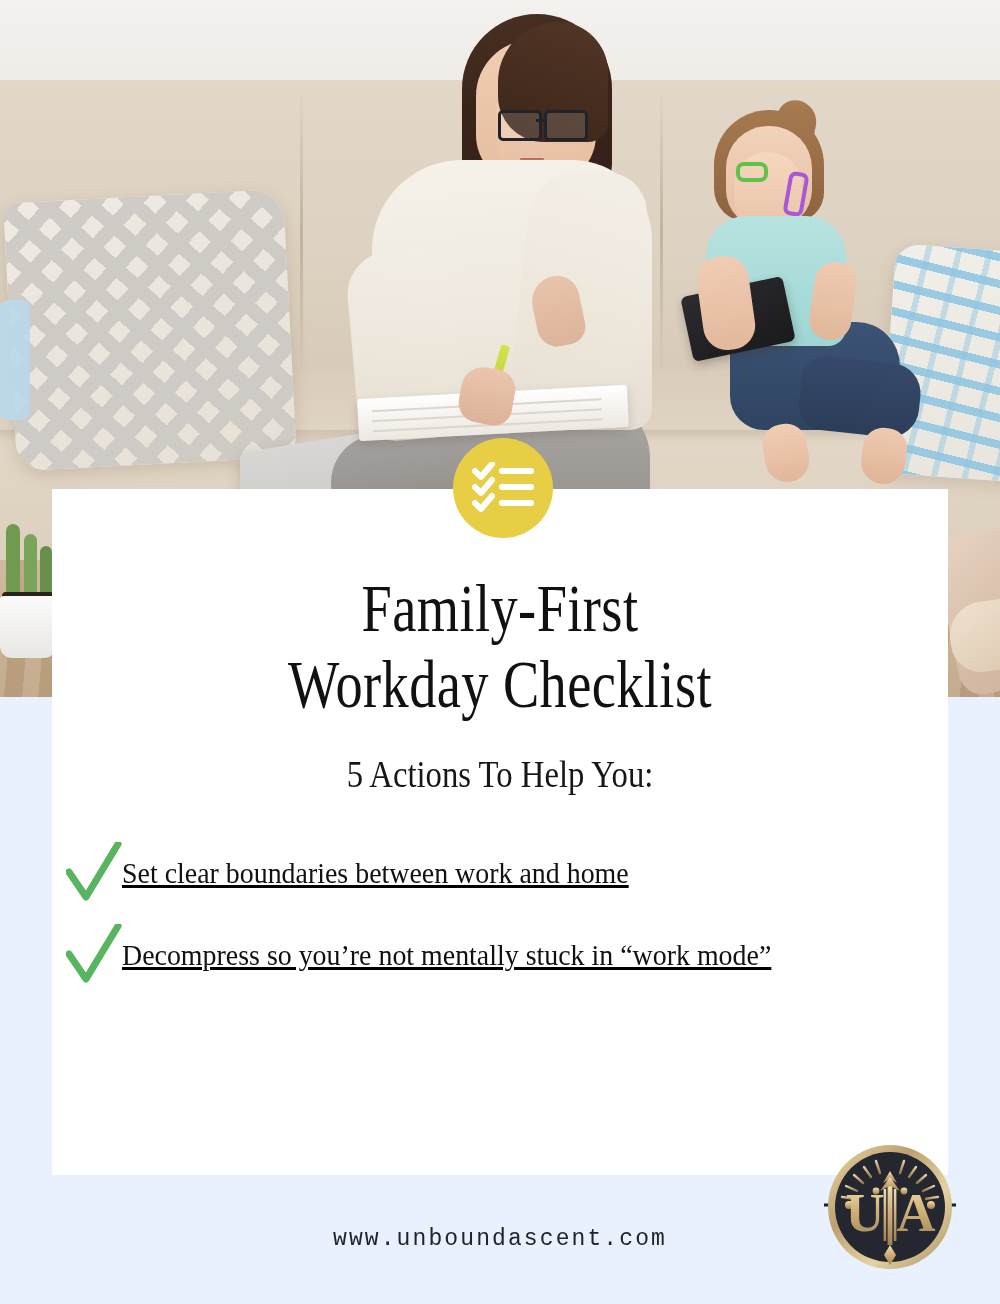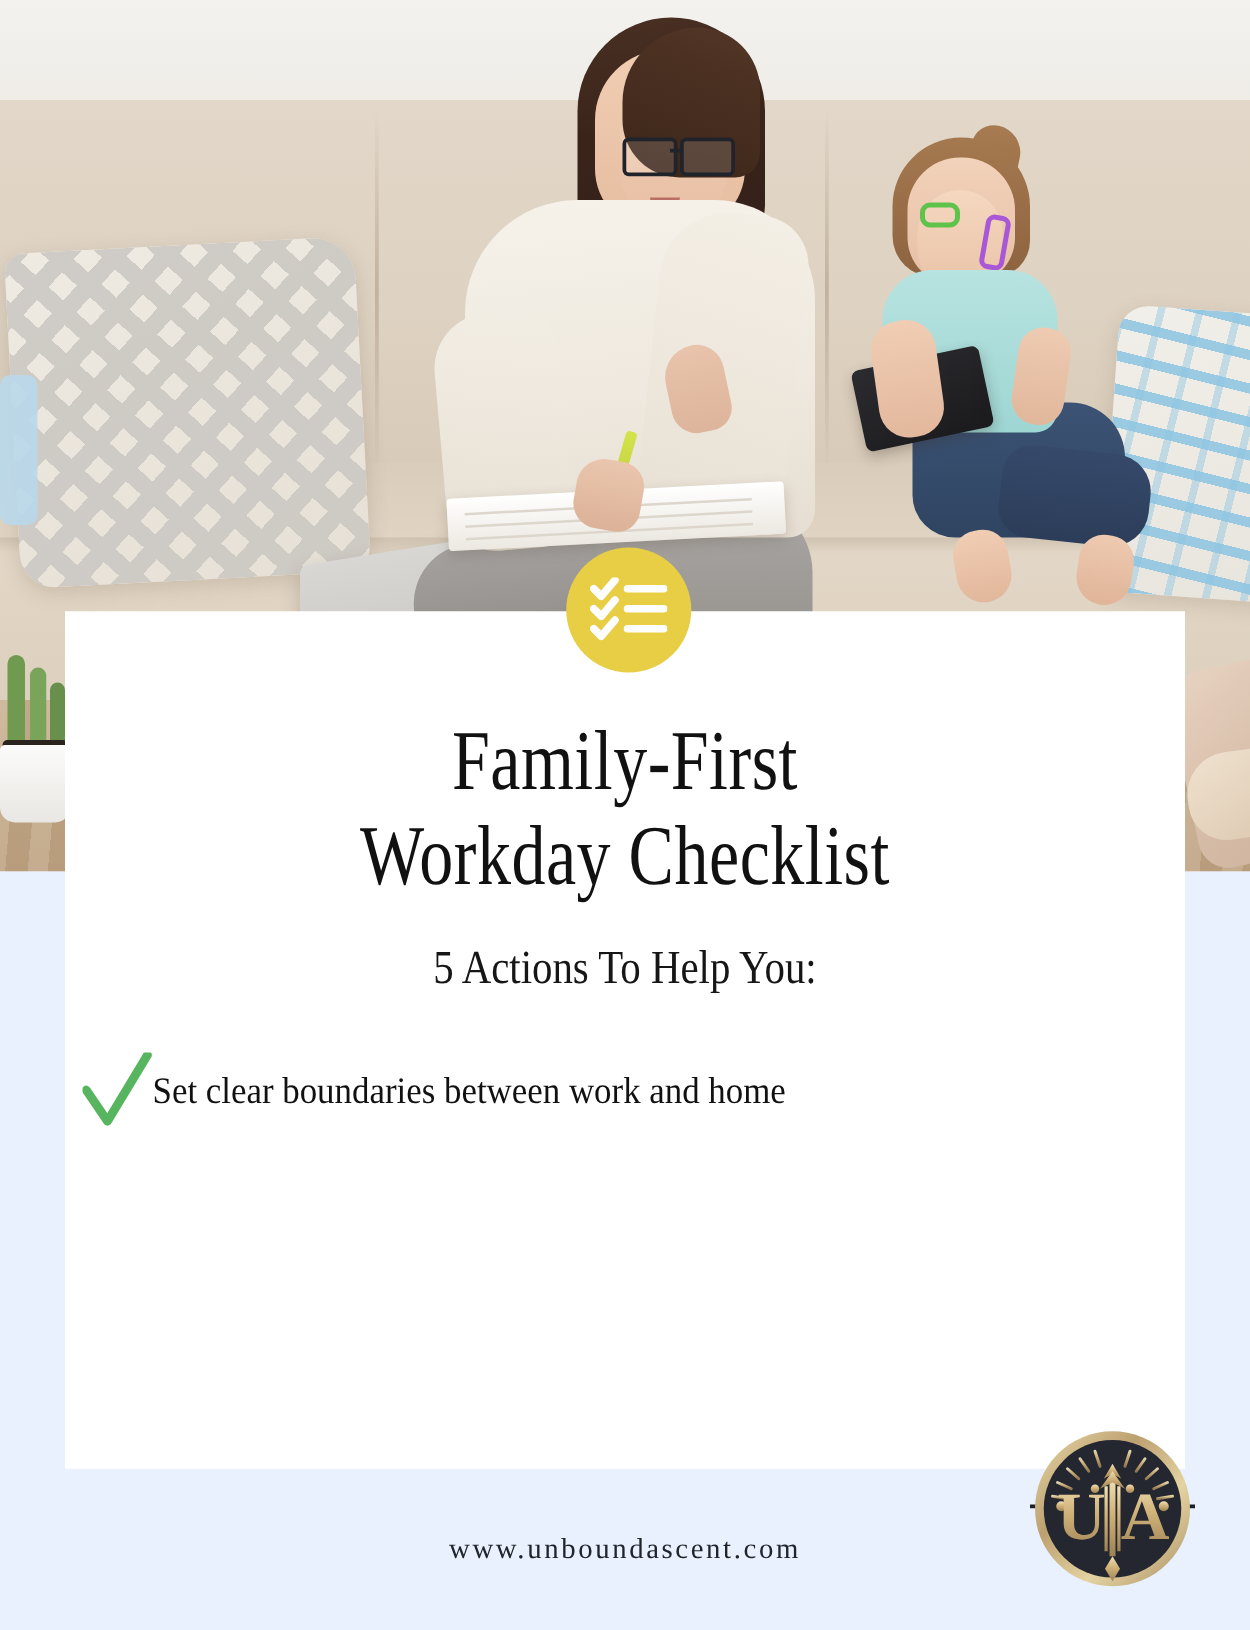--- a/index.html
+++ b/index.html
@@ -148,31 +148,31 @@
 
   .title{position:absolute;left:52px;top:570px;width:896px;text-align:center;
       font-family:"Liberation Serif", serif;
       font-size:68px;line-height:76px;color:#111111;letter-spacing:.5px;
       transform:scaleX(.80);transform-origin:center top;font-weight:400;}
   .subtitle{position:absolute;left:52px;top:752px;width:896px;text-align:center;
       font-family:"Liberation Serif", serif;font-size:38px;color:#161616;
       transform:scaleX(.86);transform-origin:center top;}
 
   .list{position:absolute;left:66px;top:832px;width:886px;}
-  .item{position:relative;height:82px;display:flex;align-items:center;}
+  .item{position:relative;height:82px;display:flex;align-items:center;text-decoration:underline;}
   .check{width:56px;height:62px;flex:0 0 56px;position:relative;}
   .check svg{position:absolute;left:0;top:0;}
   .item-text{font-family:"Liberation Serif", serif;font-size:30px;color:#111;
       white-space:nowrap;transform:scaleX(.93);transform-origin:left center;}
 
   
   .logo{position:absolute;left:824px;top:1139px;width:132px;height:138px;z-index:6;}
 
   .footer{position:absolute;left:0;top:1226px;width:1000px;text-align:center;
-      font-family:Liberation Serif, serif;font-size:23px;letter-spacing:2.1px;color:#20242b;}
+      font-family:Liberation Mono, monospace;font-size:23px;letter-spacing:2.1px;color:#20242b;}
 </style>
 </head>
 <body>
 
 <div id="poster">
 
   <div class="photo">
     <div class="wall"></div>
     <div class="sofa-back"></div>
     <div class="sofa-seam" style="left:300px;"></div>
@@ -267,20 +267,28 @@
 
     <div class="item">
       <span class="check">
         <svg width="56" height="62" viewBox="0 0 56 62" aria-hidden="true">
           <path d="M3 30 L20 55 L52 2" fill="none" stroke="#58b55f" stroke-width="7" stroke-linecap="round" stroke-linejoin="round"></path>
         </svg>
       </span>
       <span class="item-text">Set clear boundaries between work and home</span>
     </div>
 
+    <div class="item">
+      <span class="check">
+        <svg width="56" height="62" viewBox="0 0 56 62" aria-hidden="true">
+          <path d="M3 30 L20 55 L52 2" fill="none" stroke="#58b55f" stroke-width="7" stroke-linecap="round" stroke-linejoin="round"></path>
+        </svg>
+      </span>
+      <span class="item-text">Decompress so you’re not mentally stuck in “work mode”</span>
+    </div>
 
 
   </div>
 
   <div class="logo">
     <svg width="132" height="138" viewBox="0 0 132 138" aria-hidden="true">
       <defs>
         <linearGradient id="ring" x1="0" y1="0" x2="1" y2="1">
           <stop offset="0%" stop-color="#e8d9a8"></stop>
           <stop offset="35%" stop-color="#bda070"></stop>

